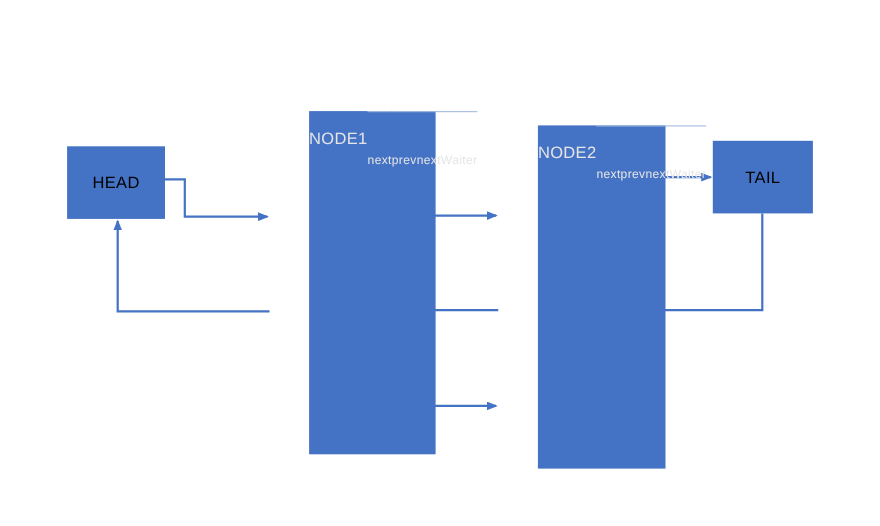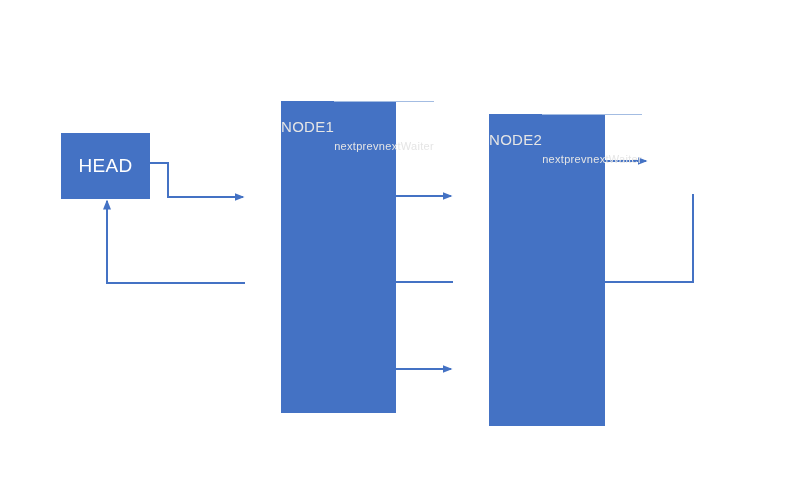--- a/index.html
+++ b/index.html
@@ -11,25 +11,25 @@
   .canvas {
     position: relative;
     width: 800px;
     height: 478px;
     background: #ffffff;
     overflow: hidden;
   }
   .box {
     position: absolute;
     background: #4472C4;
-    color: #ffffff;
+    color: #000000;
     display: flex;
     align-items: center;
     justify-content: center;
-    font-size: 19px;
+    font-size: 15px;
     letter-spacing: 0.3px;
     box-sizing: border-box;
   }
   .node {
     position: absolute;
     background: #4472C4;
     color: #e5e5e5;
     display: flex;
     flex-direction: row;
     box-sizing: border-box;
@@ -96,14 +96,17 @@
     <div class="node-field">nextWaiter</div>
   </div>
 
   <div class="node" style="left:453px; top:114px; width:116px; height:312px;">
     <div class="node-title">NODE2</div>
     <div class="node-field">next</div>
     <div class="node-field">prev</div>
     <div class="node-field">nextWaiter</div>
   </div>
 
+  <div class="box" style="left:648px; top:128px; width:91px; height:66px;">
+    <span>TAIL</span>
+  </div>
 
 </div>
 
 </body></html>

